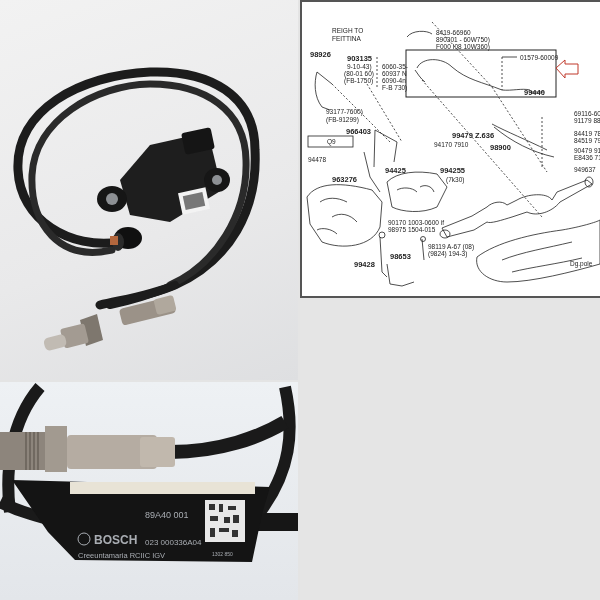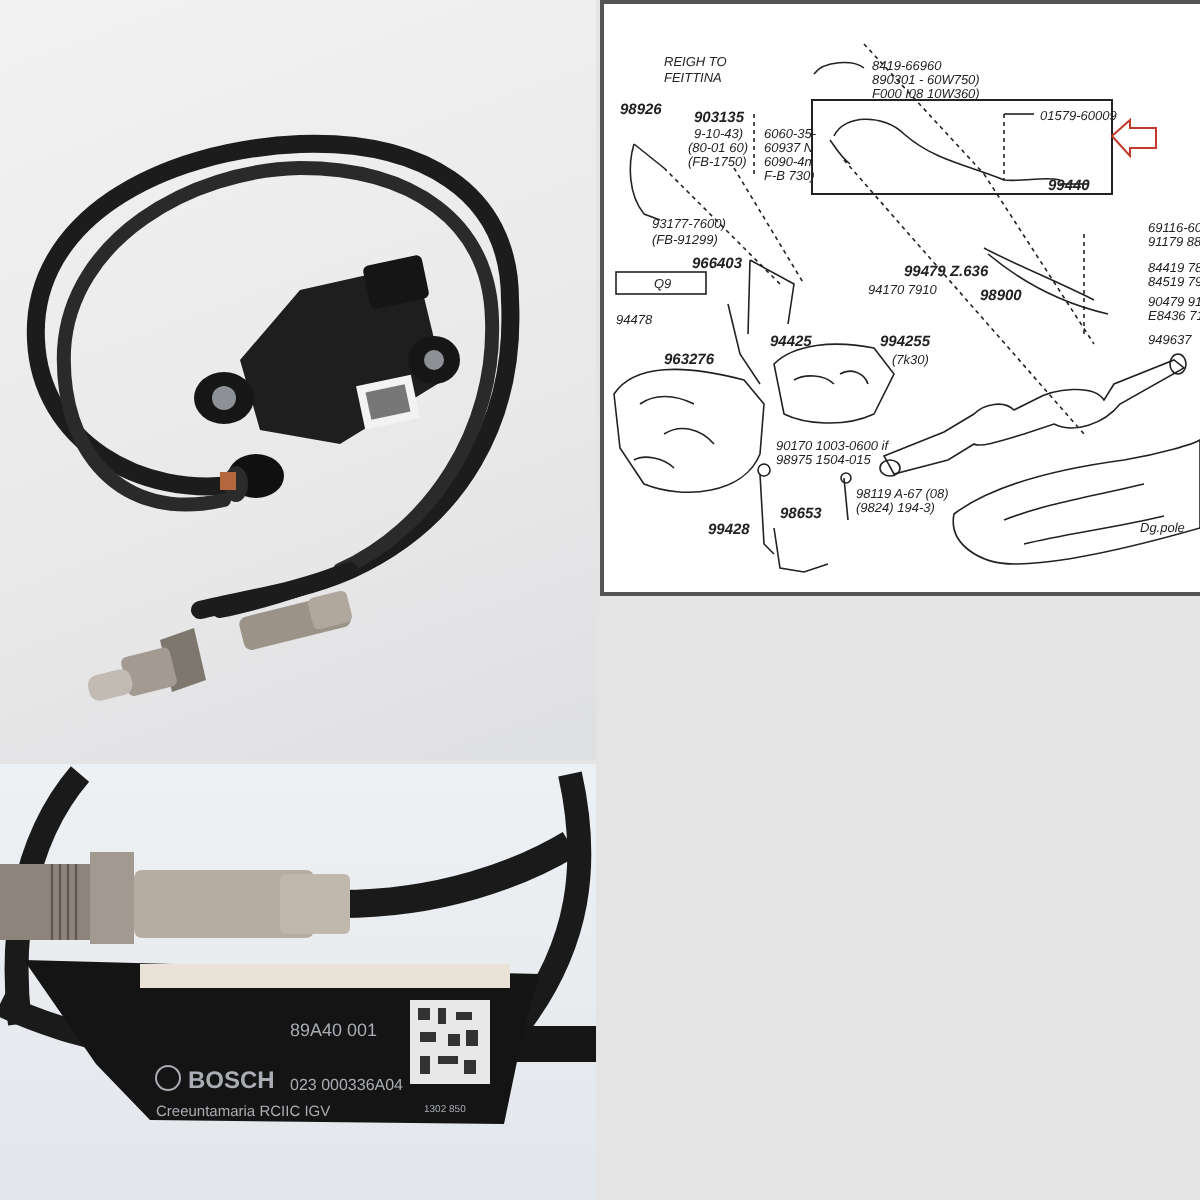--- a/index.html
+++ b/index.html
@@ -1,19 +1,19 @@
 <!DOCTYPE html>
 <html><head>
 <meta charset="utf-8">
 <style>
   html,body{margin:0;padding:0;}
   body{width:600px;height:600px;position:relative;overflow:hidden;background:#e4e4e4;font-family:"Liberation Sans",sans-serif;}
   .panel{position:absolute;overflow:hidden;}
   #p-photo{left:0;top:0;width:298px;height:380px;background:linear-gradient(160deg,#f2f2f2 0%,#e9e9ea 60%,#dedfe1 100%);}
-  #p-diagram{left:300px;top:0;width:300px;height:298px;background:#fff;border-left:2px solid #555;border-top:2px solid #555;border-bottom:2px solid #555;box-sizing:border-box;font-style:italic;}
+  #p-diagram{left:300px;top:0;width:300px;height:298px;background:#fff;border-left:2px solid #555;border-top:2px solid #555;border-bottom:2px solid #555;box-sizing:border-box;}
   #p-closeup{left:0;top:382px;width:298px;height:218px;background:linear-gradient(180deg,#eef1f4 0%,#e3e6ea 100%);}
   #p-empty{left:300px;top:300px;width:300px;height:300px;background:#e5e5e5;}
   svg{display:block;}
   .lbl{font-family:"Liberation Sans",sans-serif;font-size:6.5px;fill:#222;}
   .lblb{font-family:"Liberation Sans",sans-serif;font-size:7.5px;font-weight:bold;fill:#222;}
   .mod-text{font-family:"Liberation Sans",sans-serif;fill:#a9adb3;}
 </style>
 </head>
 <body>
 

